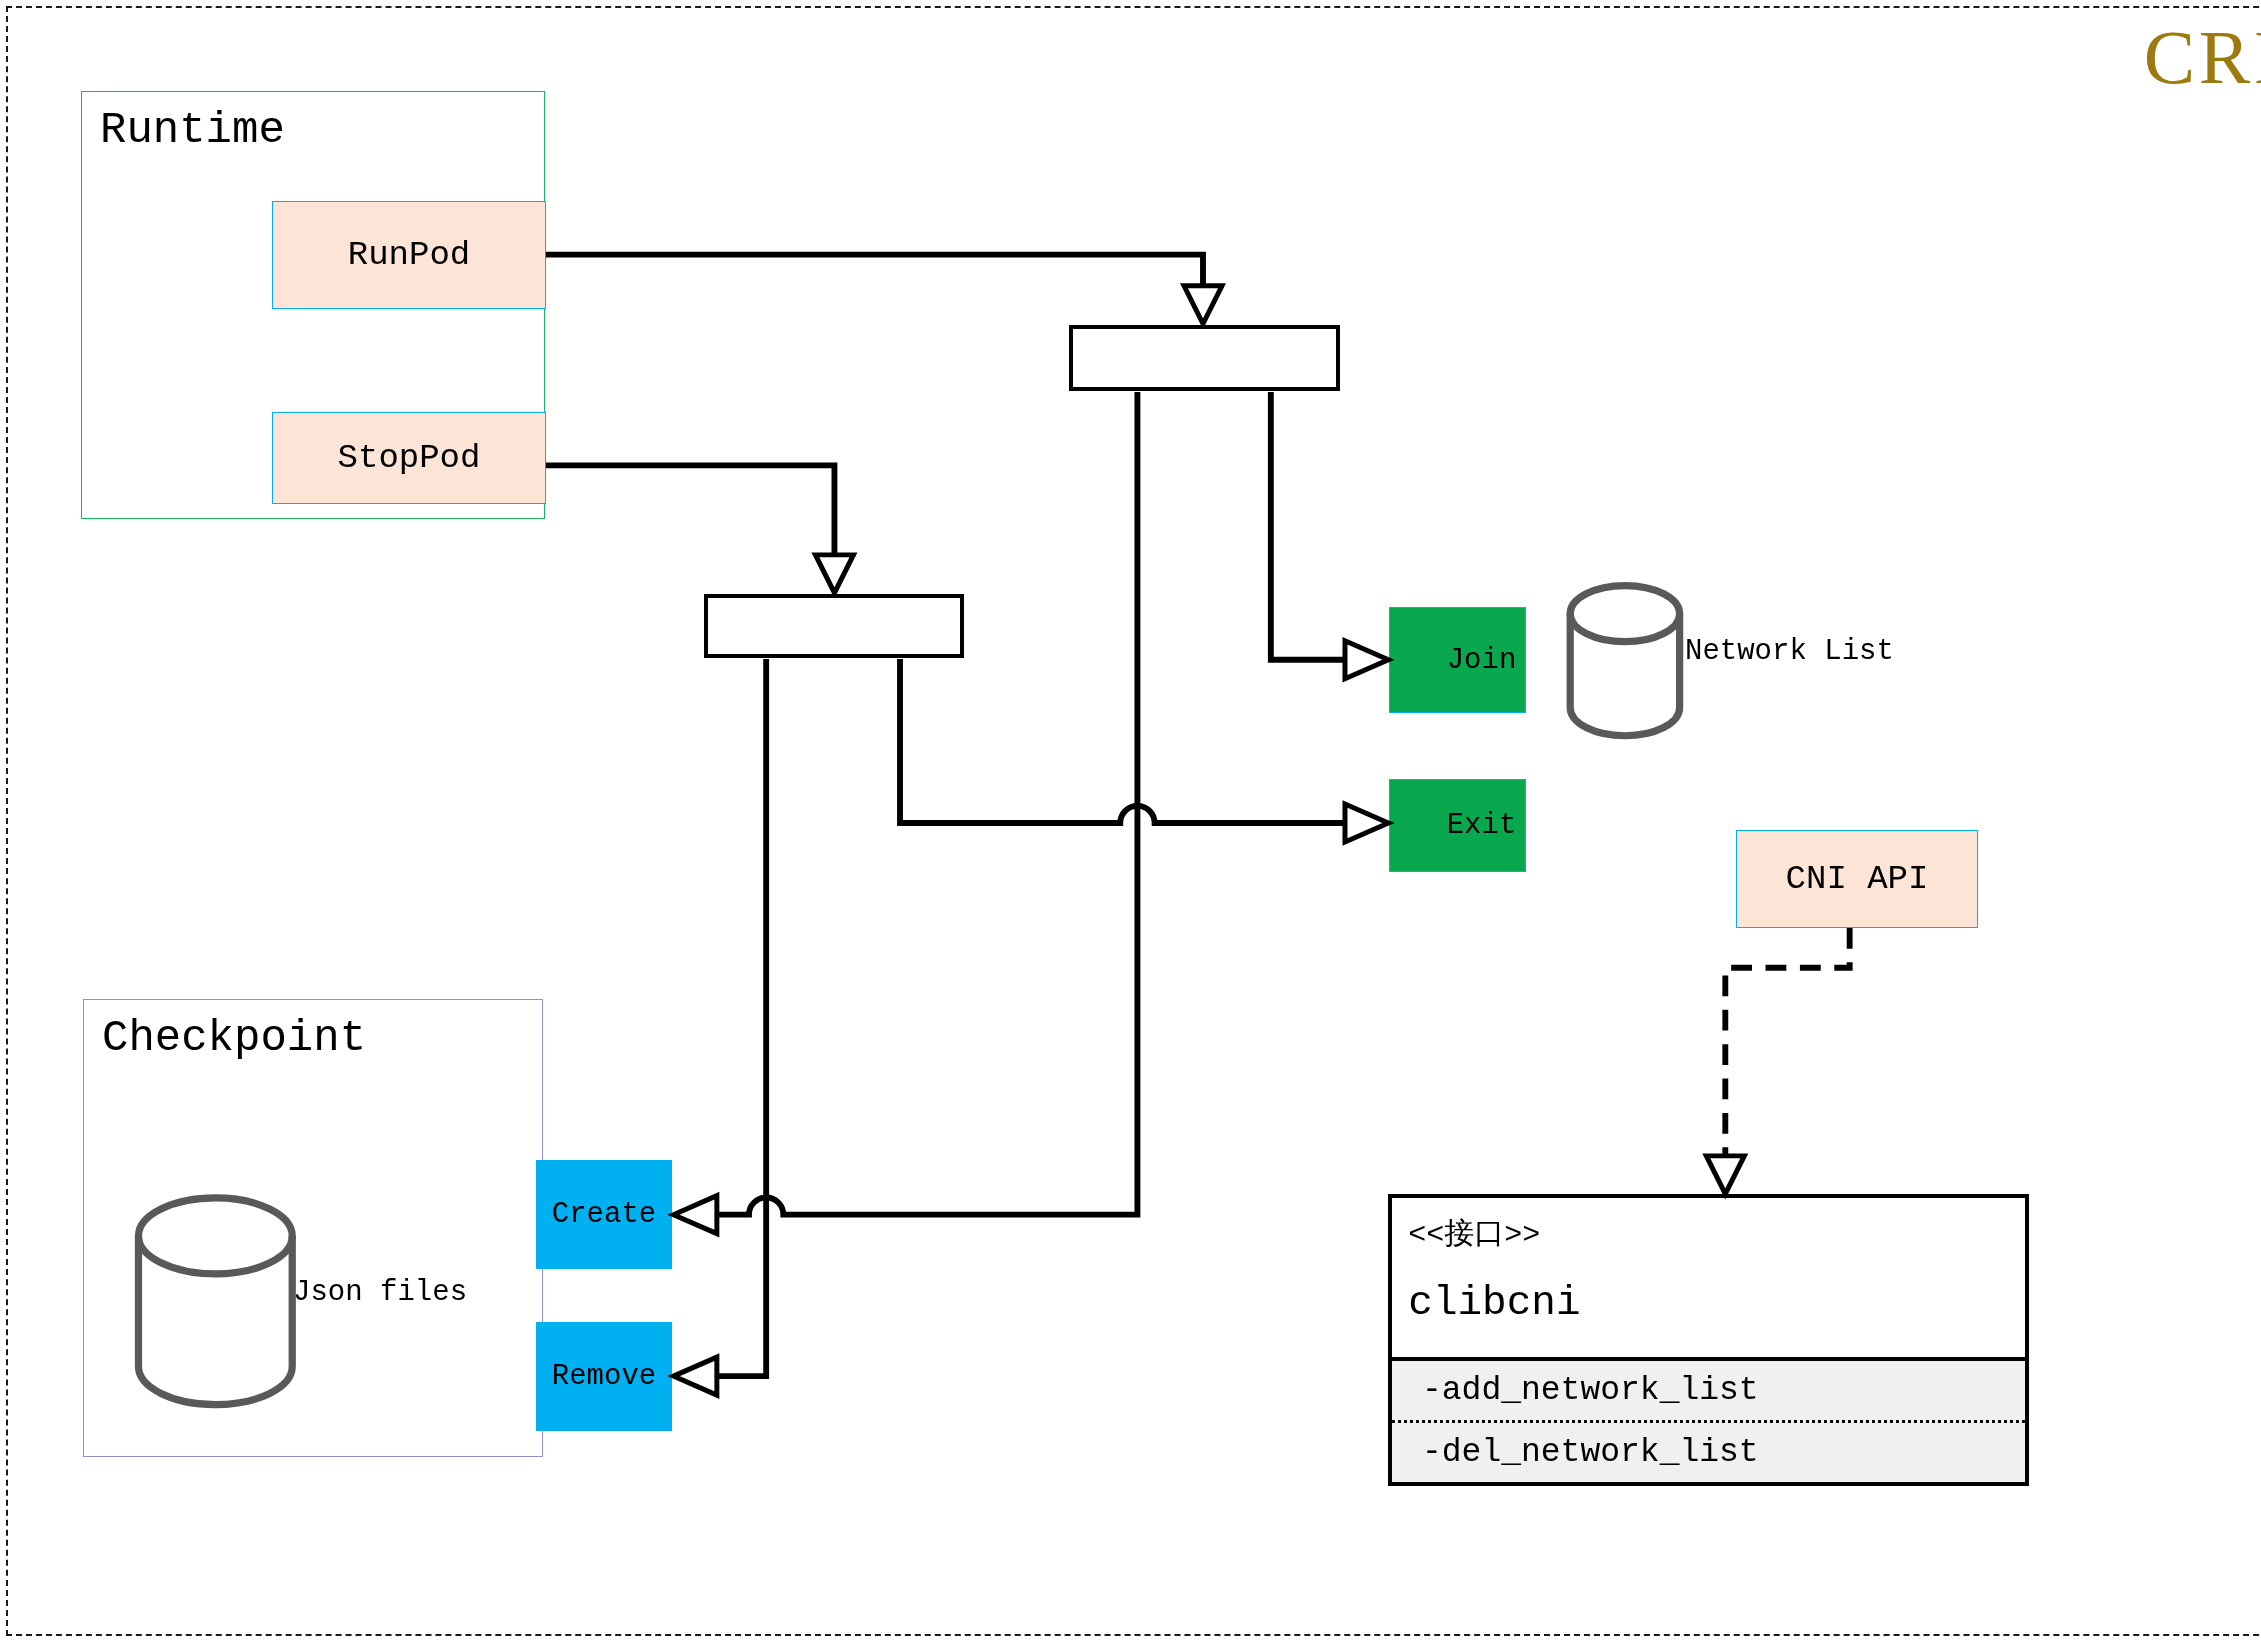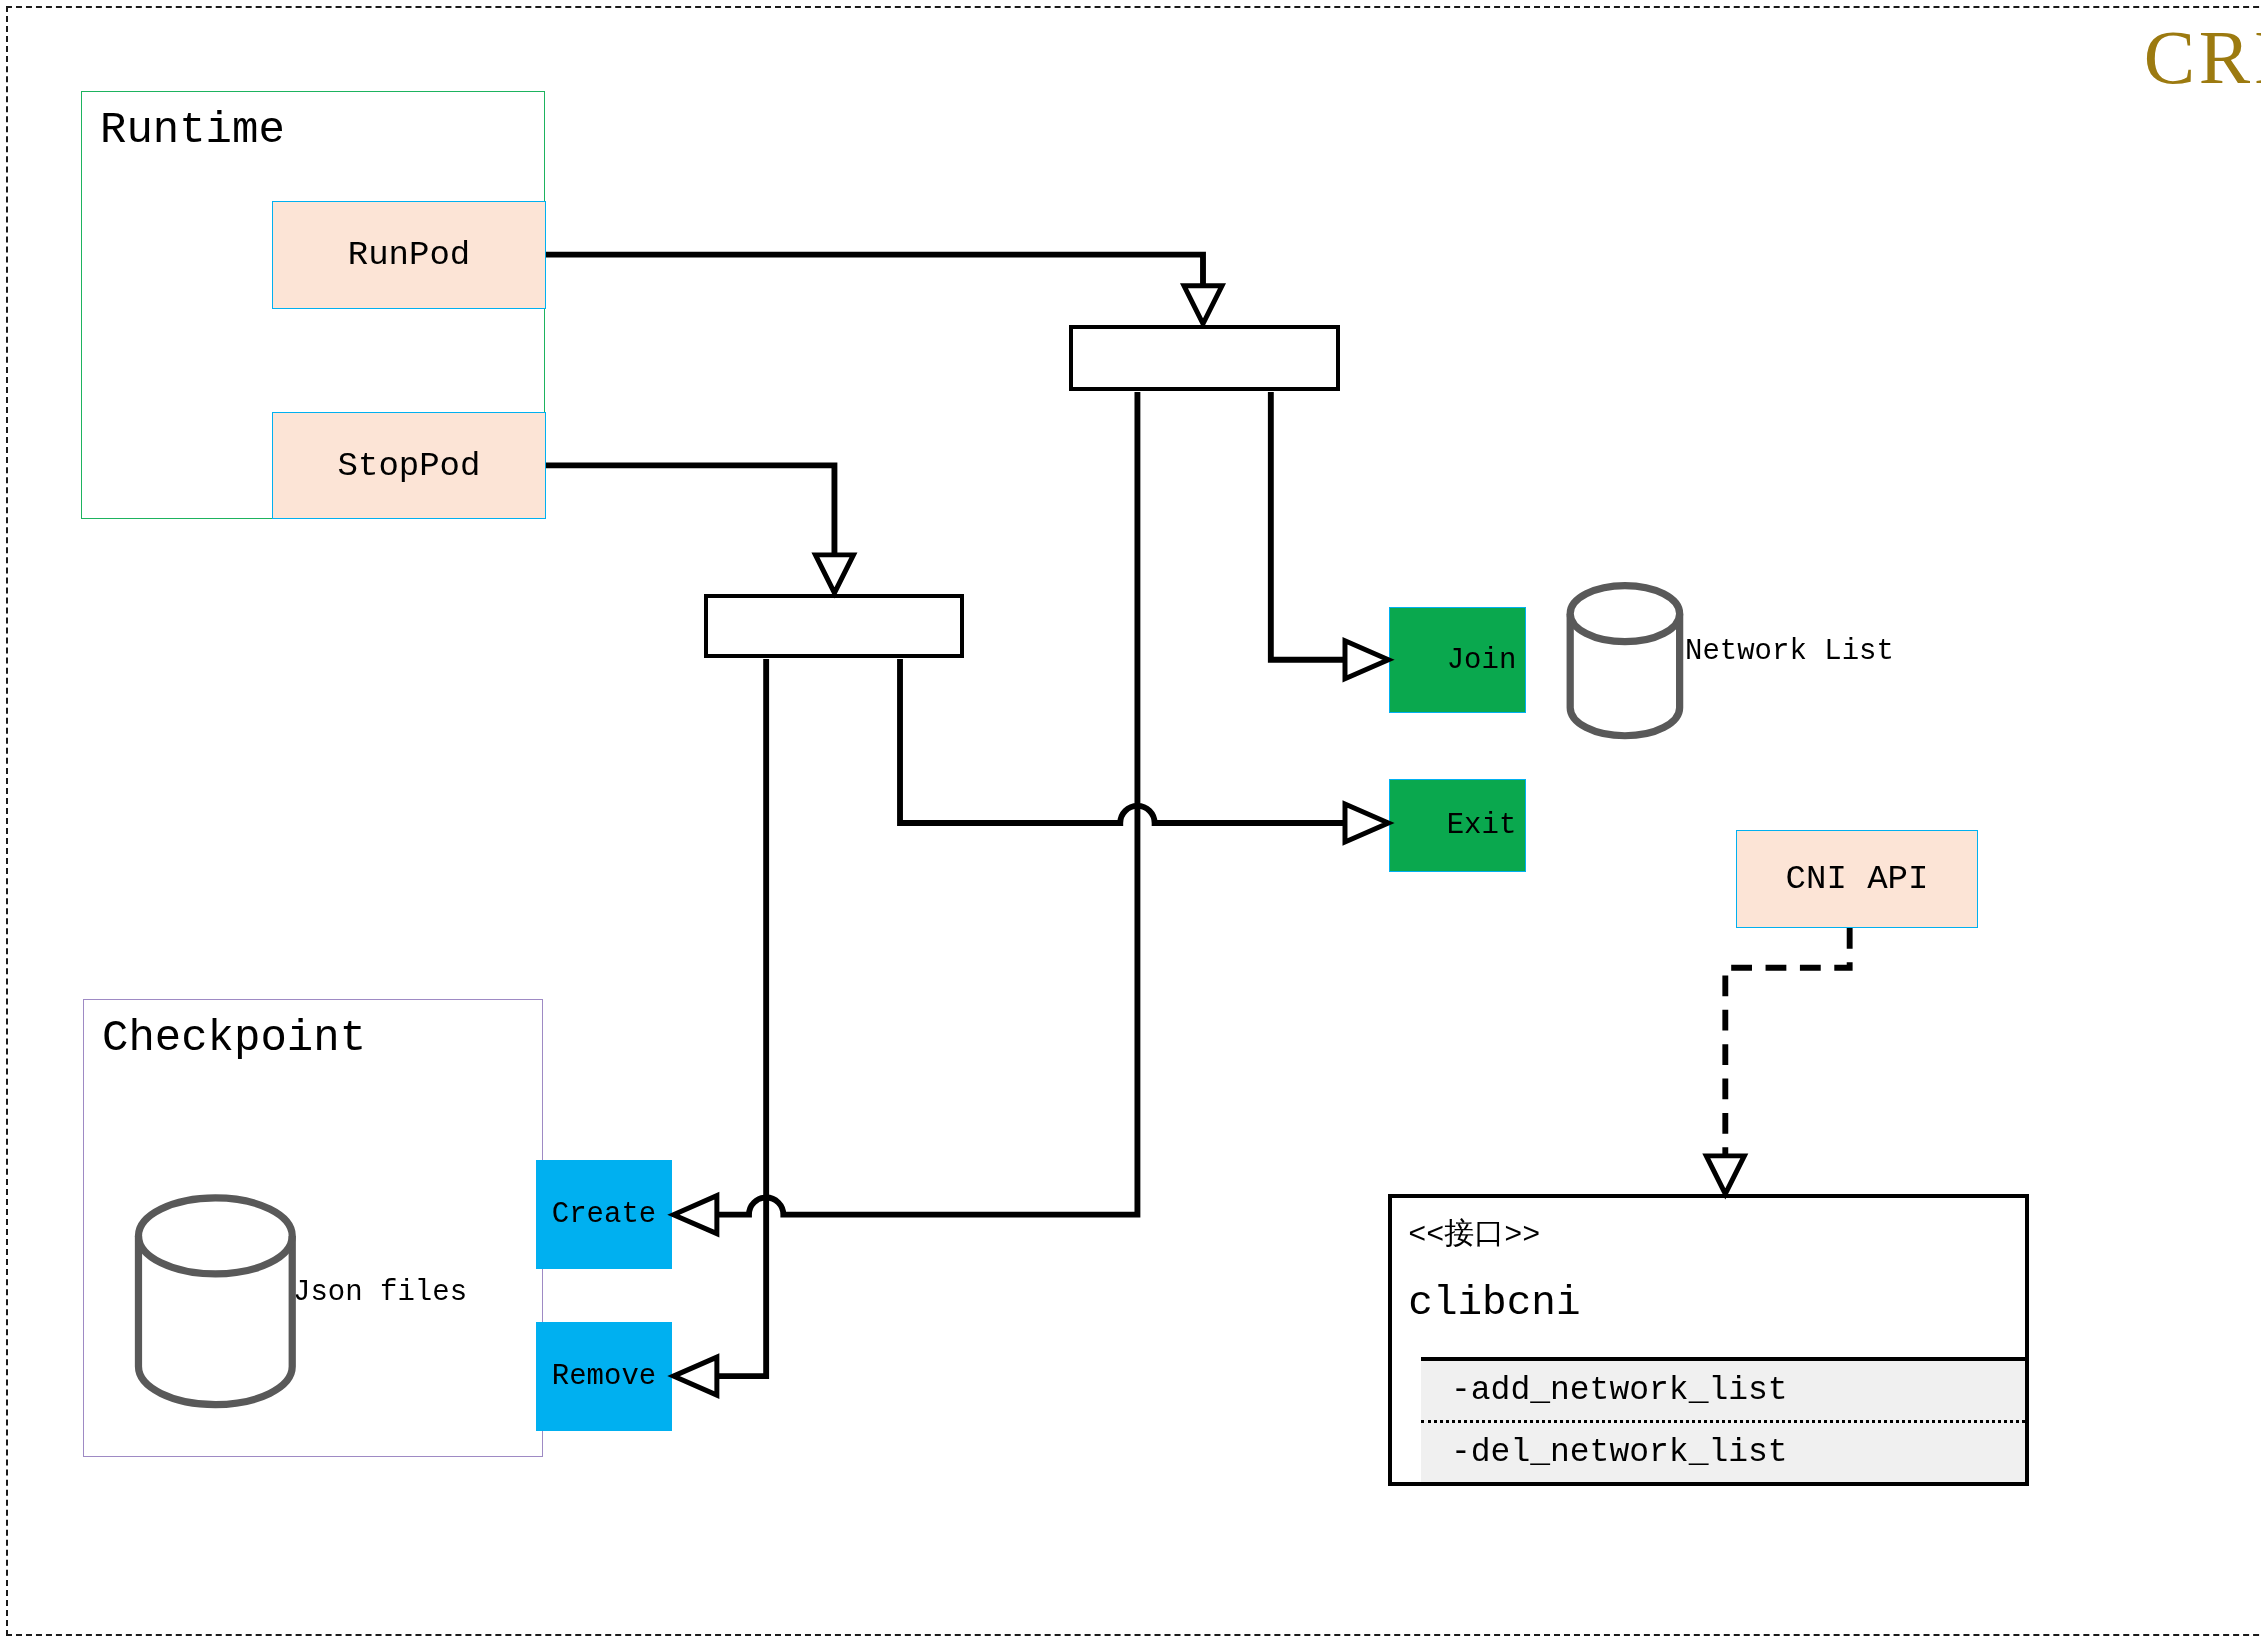--- a/index.html
+++ b/index.html
@@ -18,39 +18,39 @@
        font-size:77px;color:var(--gold);letter-spacing:3.6px;}
   .box{position:absolute;box-sizing:border-box;background:#fff;}
   .titled .title{position:absolute;top:12.7px;left:18px;font-size:44px;white-space:nowrap;}
   .runtime{left:81px;top:91px;width:464px;height:428px;border:1.8px solid var(--runtime-border);}
   .checkpoint{left:83px;top:999px;width:460px;height:458px;border:1.4px solid var(--checkpoint-border);}
   .netmgr{left:1525px;top:500px;width:452px;height:426px;border:1.8px solid var(--network-manager-border);}
   .btn{position:absolute;box-sizing:border-box;display:flex;align-items:center;justify-content:center;
        font-size:34px;white-space:nowrap;}
   .peachbtn{background:var(--peach);border:1.8px solid var(--cyan);}
   .runpod{left:272px;top:201px;width:274px;height:108px;}
-  .stoppod{left:272px;top:412px;width:274px;height:107px;}
+  .stoppod{left:272px;top:412px;width:274px;height:92px;}
   .cniapi{left:1736px;top:830px;width:242px;height:98px;}
   .greenbtn{background:var(--button-green);border:1.4px solid var(--cyan);font-size:29px;padding-left:48px;}
   .join{left:1389px;top:607px;width:137px;height:106px;}
   .exit{left:1389px;top:779px;width:137px;height:93px;}
   .bluebtn{background:var(--button-blue);border:none;font-size:29px;justify-content:center;}
   .create{left:536px;top:1160px;width:136px;height:109px;}
   .remove{left:536px;top:1322px;width:136px;height:109px;}
   .junction{border:4.5px solid #000;background:#fff;}
   .j1{left:1069px;top:325px;width:271px;height:66px;}
   .j2{left:704px;top:594px;width:260px;height:64px;}
   .dslabel{position:absolute;font-size:29px;white-space:nowrap;}
   .nl{left:1685px;top:635px;}
   .jf{left:293px;top:1276px;}
   .uml{left:1388px;top:1194px;width:641px;height:292px;border:4.1px solid #000;display:flex;flex-direction:column;}
   .uml .head{flex:0 0 159px;padding-left:16.3px;box-sizing:border-box;}
   .uml .stereo{font-size:30px;margin-top:15.4px;}
   .uml .iname{font-size:41px;margin-top:26px;}
-  .uml .attrs{flex:1;background:var(--attr-bg);border-top:4.1px solid #000;display:flex;flex-direction:column;margin-left:29px;}
+  .uml .attrs{flex:1;background:var(--attr-bg);border-top:4.1px solid #000;display:flex;flex-direction:column;}
   .uml .method{flex:1;display:flex;align-items:center;padding-left:30px;font-size:33px;box-sizing:border-box;}
   .uml .method.first{border-bottom:3.2px dotted #000;}
   svg.wires{position:absolute;left:0;top:0;pointer-events:none;}
 </style>
 </head>
 <body>
 
 <div id="canvas">
 
   <div class="frame"></div>

